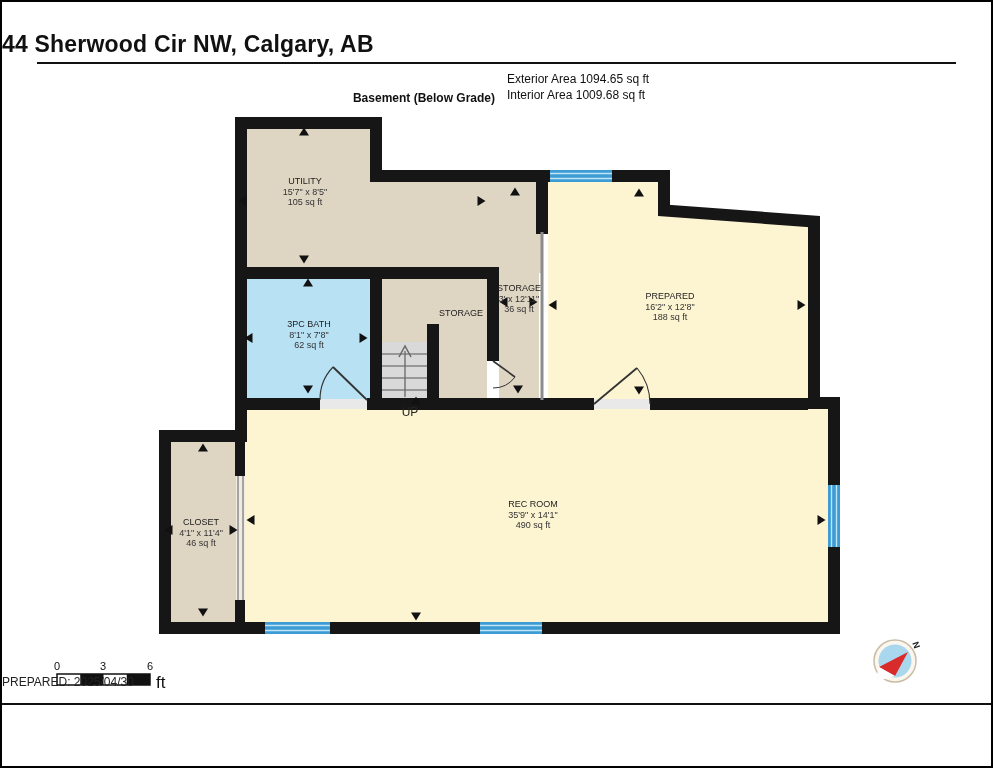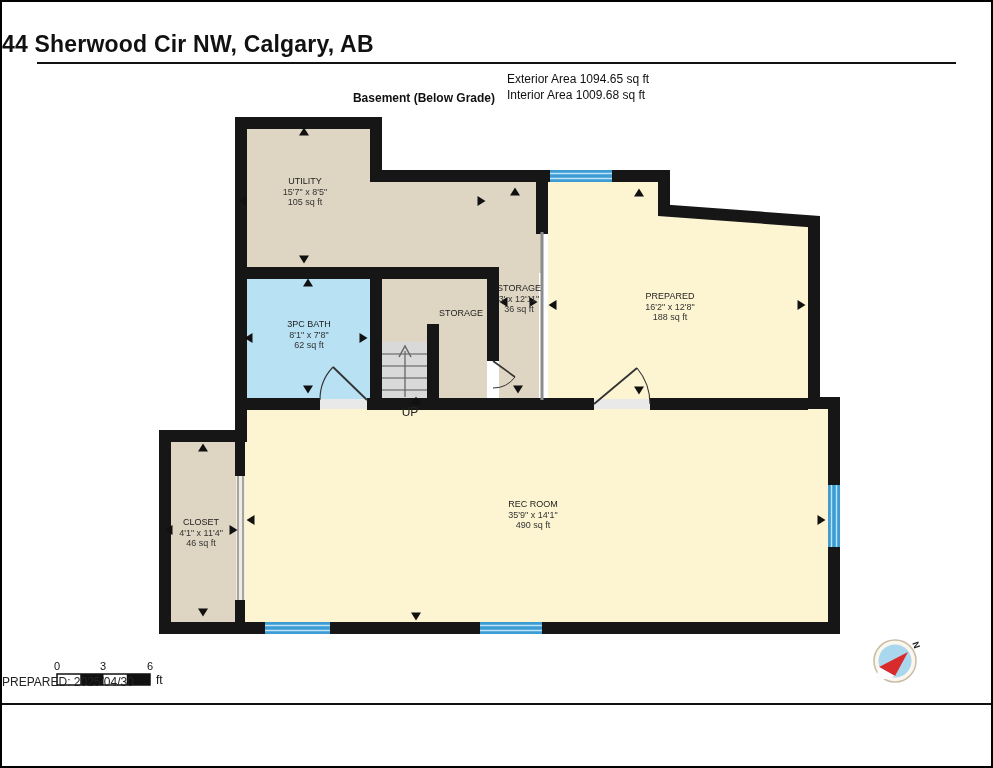--- a/index.html
+++ b/index.html
@@ -12,21 +12,21 @@
   .page-title{position:absolute;top:29px;left:0;right:0;
     font-size:23px;font-weight:bold;letter-spacing:.2px;}
   .title-rule{position:absolute;left:35px;right:35px;top:60px;height:2px;background:#111;}
   .floor-label{position:absolute;top:69px;right:496px;font-size:12px;font-weight:bold;white-space:nowrap;margin-top:20px;}
   .area-lines{position:absolute;top:69px;left:505px;font-size:12px;line-height:16px;white-space:nowrap;}
   .room-label{position:absolute;transform:translate(-50%,-50%);text-align:center;
     font-size:9px;line-height:10.5px;white-space:nowrap;color:#333;}
   .room-label .rname{color:#1c1c1c;}
   .up-label{position:absolute;left:400px;top:403px;transform:translateX(-50%);font-size:12px;color:#222;margin-left:8px;}
   .scale-num{position:absolute;transform:translateX(-50%);font-size:11px;color:#111;}
-  .scale-unit{position:absolute;left:154px;top:671px;font-size:12px;color:#111;}
+  .scale-unit{position:absolute;left:154px;top:671px;font-size:17px;color:#111;}
   .compass-n{position:absolute;left:911px;top:638px;font-size:9px;font-weight:bold;color:#222;
     transform:rotate(70deg);}
   .footer-rule{position:absolute;left:0;right:0;top:701px;height:2px;background:#111;}
   .prepared{position:absolute;left:0;right:0;top:673px;text-align:left;font-size:12px;color:#222;}
   .disclaimer{position:absolute;left:37px;top:710px;right:20px;font-size:10.5px;color:#000;letter-spacing:-0.1px;}
 </style>
 </head>
 <body>
 
 <div class="page">

